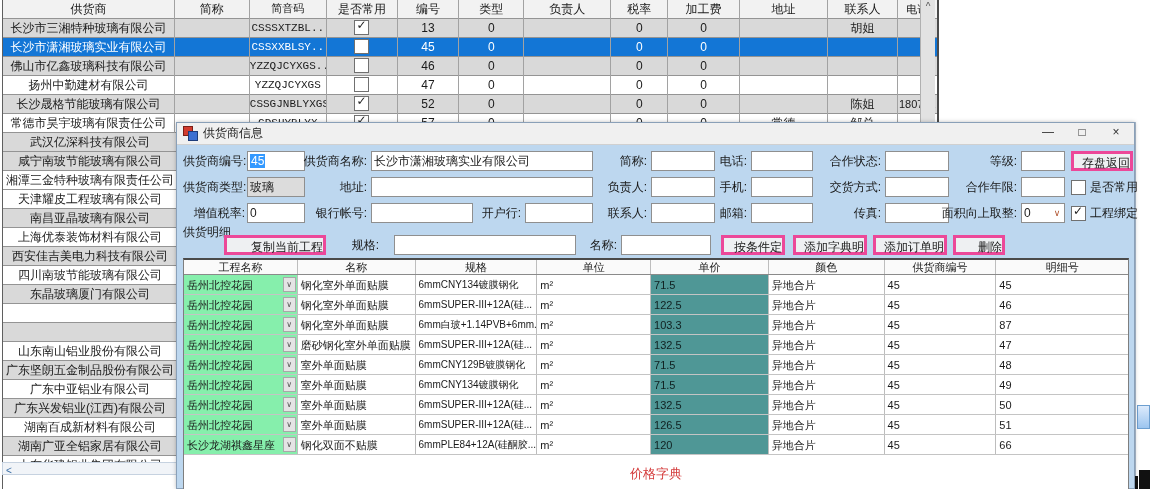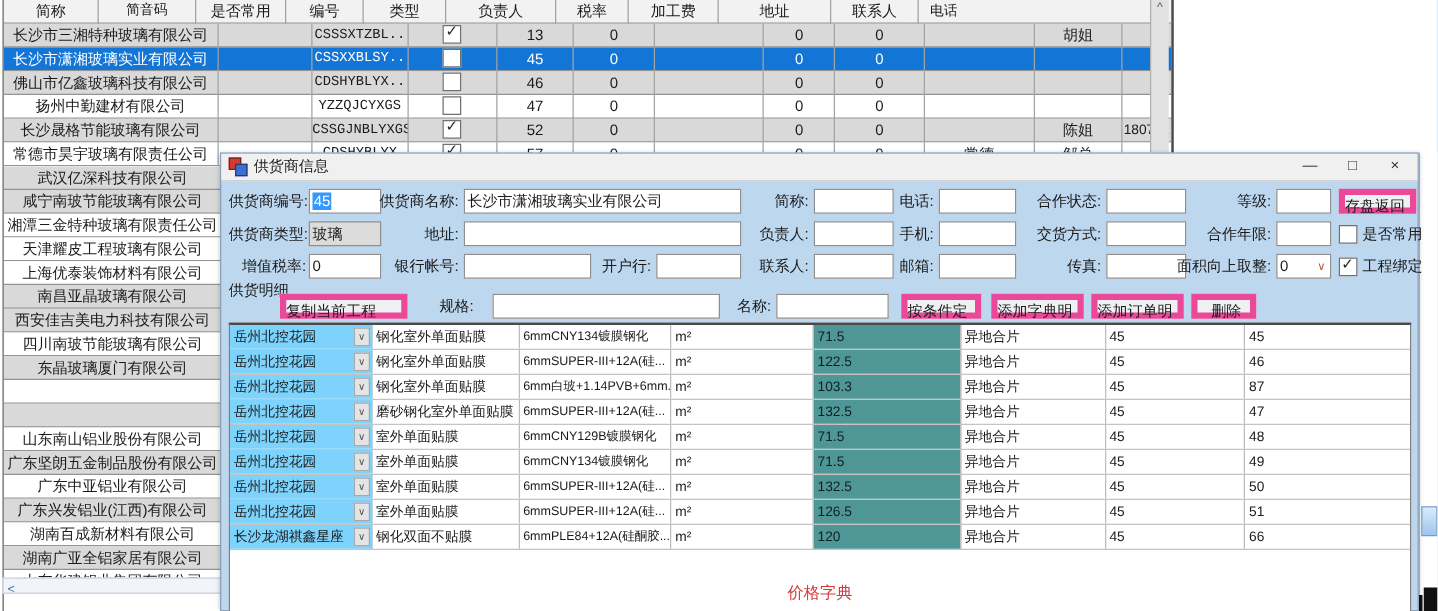--- a/index.html
+++ b/index.html
@@ -35,49 +35,50 @@
   .app-icon .r{left:0;top:0;width:8px;height:8px;background:#d23b2e;border:1px solid #7a1f18;}
   .app-icon .b{left:5px;top:5px;width:8px;height:8px;background:#3c6fd1;border:1px solid #1d3c7a;}
   .title{position:absolute;left:26px;top:0;line-height:21px;color:#222;}
   .winbtn{position:absolute;top:0;width:32px;height:21px;line-height:19px;text-align:center;color:#333;font-size:12px;cursor:default;}
   .winbtn.mi{right:70px;}.winbtn.ma{right:36px;}.winbtn.cl{right:2px;}
   .dlg-body{position:absolute;left:0;top:21px;right:0;bottom:0;}
   .fl{position:absolute;height:20px;line-height:20px;text-align:right;color:#17375e;color:#1a1a1a;white-space:nowrap;}
   .inp{position:absolute;height:18px;line-height:18px;background:#fff;border:1px solid #8f8f8f;box-sizing:content-box;padding:0 2px;overflow:hidden;white-space:nowrap;font-size:12px;}
   .inp.ro{background:#dcdcdc;}
   .selhl{background:#3399ff;color:#fff;padding:0 1px;}
-  .btn{position:absolute;height:20px;line-height:18px;text-align:left;background:#eef0f2;border:5px solid #ec4899;box-sizing:border-box;font-size:12px;cursor:default;}
+  .btn{position:absolute;height:20px;line-height:18px;text-align:right;background:#eef0f2;border:3px solid #ec4899;box-sizing:border-box;font-size:12px;cursor:default;}
   .cb2{position:absolute;height:20px;line-height:20px;white-space:nowrap;}
   .cb2 .cb{margin-right:4px;margin-top:3px;vertical-align:top;background:#fff;}
   .combo .dd2{position:absolute;right:0;top:0;bottom:0;width:14px;color:#b0522d;font-size:9px;line-height:18px;text-align:center;}
   .sec-label{position:absolute;left:6px;top:80px;color:#1a1a1a;}
   
   .grid{position:absolute;left:6px;top:114px;width:946px;height:232px;background:#fff;border:1px solid #7e7e7e;border-top:2px solid #4a4a4a;box-sizing:border-box;overflow:hidden;}
   .ghead,.grow{display:flex;box-sizing:border-box;}
   .ghead{height:15px;line-height:15px;border-bottom:1px solid #8a8a8a;background:#fafafa;}
   .ghead .g{text-align:center;font-size:11px;}
   .grow{height:20px;line-height:20px;border-bottom:1px solid #c4c4c4;}
   .g{display:inline-block;height:100%;overflow:hidden;white-space:nowrap;border-right:1px solid #bdbdbd;box-sizing:border-box;padding:0 3px;font-size:11px;text-align:left;}
   .g0{width:114px;}.g1{width:118px;}.g2{width:122px;font-size:10px;}.g3{width:114px;}
   .g4{width:118px;}.g5{width:116px;}.g6{width:112px;}.g7{width:132px;border-right:none;}
-  .grow .g0{background:#7dd3fc;position:relative;padding-right:0;}
+  .grow .g0{background:#86efac;position:relative;padding-right:0;}
   .dd{position:absolute;right:1px;top:2px;width:13px;height:15px;background:#e4e4e4;border:1px solid #a8a8a8;color:#555;font-size:8px;line-height:14px;text-align:center;box-sizing:border-box;}
   .grow .g4{background:#4f9796;color:#102020;}
   .price-dict{position:absolute;left:0;right:0;top:205px;text-align:center;color:#d43b3b;font-size:13px;}
   
   .right-strip{position:absolute;left:1135px;top:122px;width:15px;height:367px;background:#fff;border-left:1px solid #aebfd2;z-index:5;}
   .thumb{position:absolute;left:1137px;top:405px;width:13px;height:24px;background:linear-gradient(#ddebfc,#9cc5ef);border:1px solid #6d9fd0;box-sizing:border-box;z-index:6;}
   .frag{position:absolute;left:1139px;top:470px;width:11px;height:19px;background:#111;z-index:6;}
   .frag::after{content:"";position:absolute;left:-4px;top:6px;width:3px;height:13px;background:#111;}
 </style>
 </head>
 <body>
 
 <div class="sup-table">
   <div class="sup-header">
+    <span class="c c0">供货商</span>
     <span class="c c1">简称</span>
     <span class="c c2">简音码</span>
     <span class="c c3">是否常用</span>
     <span class="c c4">编号</span>
     <span class="c c5">类型</span>
     <span class="c c6">负责人</span>
     <span class="c c7">税率</span>
     <span class="c c8">加工费</span>
     <span class="c c9">地址</span>
     <span class="c c10">联系人</span>
@@ -110,21 +111,21 @@
       <span class="c c7">0</span>
       <span class="c c8">0</span>
       <span class="c c9"></span>
       <span class="c c10"></span>
       <span class="c c11"></span>
     </div>
 
     <div class="sup-row gray">
       <span class="c c0">佛山市亿鑫玻璃科技有限公司</span>
       <span class="c c1"></span>
-      <span class="c c2">CDSHYBLYX..</span>
+      <span class="c c2">YZZQJCYXGS..</span>
       <span class="c c3"><span class="cb"></span></span>
       <span class="c c4">46</span>
       <span class="c c5">0</span>
       <span class="c c6"></span>
       <span class="c c7">0</span>
       <span class="c c8">0</span>
       <span class="c c9"></span>
       <span class="c c10"></span>
       <span class="c c11"></span>
     </div>
@@ -182,23 +183,23 @@
 <div class="left-list">
 
     <div class="ll-row gray"><span>武汉亿深科技有限公司</span></div>
 
     <div class="ll-row gray"><span>咸宁南玻节能玻璃有限公司</span></div>
 
     <div class="ll-row white"><span>湘潭三金特种玻璃有限责任公司</span></div>
 
     <div class="ll-row white"><span>天津耀皮工程玻璃有限公司</span></div>
 
+    <div class="ll-row gray"><span>南昌亚晶玻璃有限公司</span></div>
+
     <div class="ll-row white"><span>上海优泰装饰材料有限公司</span></div>
-
-    <div class="ll-row gray"><span>南昌亚晶玻璃有限公司</span></div>
 
     <div class="ll-row gray"><span>西安佳吉美电力科技有限公司</span></div>
 
     <div class="ll-row white"><span>四川南玻节能玻璃有限公司</span></div>
 
     <div class="ll-row gray"><span>东晶玻璃厦门有限公司</span></div>
 
     <div class="ll-row white"><span></span></div>
 
     <div class="ll-row gray"><span></span></div>
@@ -288,20 +289,30 @@
     <span class="fl" style="left:170px;top:91px;width:32px;">规格:</span>
     <div class="inp" style="left:217px;top:91px;width:176px;"><span></span></div>
     <span class="fl" style="left:410px;top:91px;width:30px;">名称:</span>
     <div class="inp" style="left:444px;top:91px;width:84px;"><span></span></div>
     <div class="btn" style="left:544px;top:91px;width:64px;font-family:Liberation Serif, serif;">按条件定位</div>
     <div class="btn" style="left:616px;top:91px;width:74px;">添加字典明细</div>
     <div class="btn" style="left:696px;top:91px;width:74px;">添加订单明细</div>
     <div class="btn" style="left:776px;top:91px;width:52px;padding-left:11px;">删除明细</div>
 
     <div class="grid">
+      <div class="ghead">
+        <span class="g g0">工程名称</span>
+        <span class="g g1">名称</span>
+        <span class="g g2">规格</span>
+        <span class="g g3">单位</span>
+        <span class="g g4">单价</span>
+        <span class="g g5">颜色</span>
+        <span class="g g6">供货商编号</span>
+        <span class="g g7">明细号</span>
+      </div>
 
         <div class="grow">
           <span class="g g0"><span>岳州北控花园</span><span class="dd">∨</span></span>
           <span class="g g1">钢化室外单面贴膜</span>
           <span class="g g2">6mmCNY134镀膜钢化</span>
           <span class="g g3">m²</span>
           <span class="g g4">71.5</span>
           <span class="g g5">异地合片</span>
           <span class="g g6">45</span>
           <span class="g g7">45</span>

